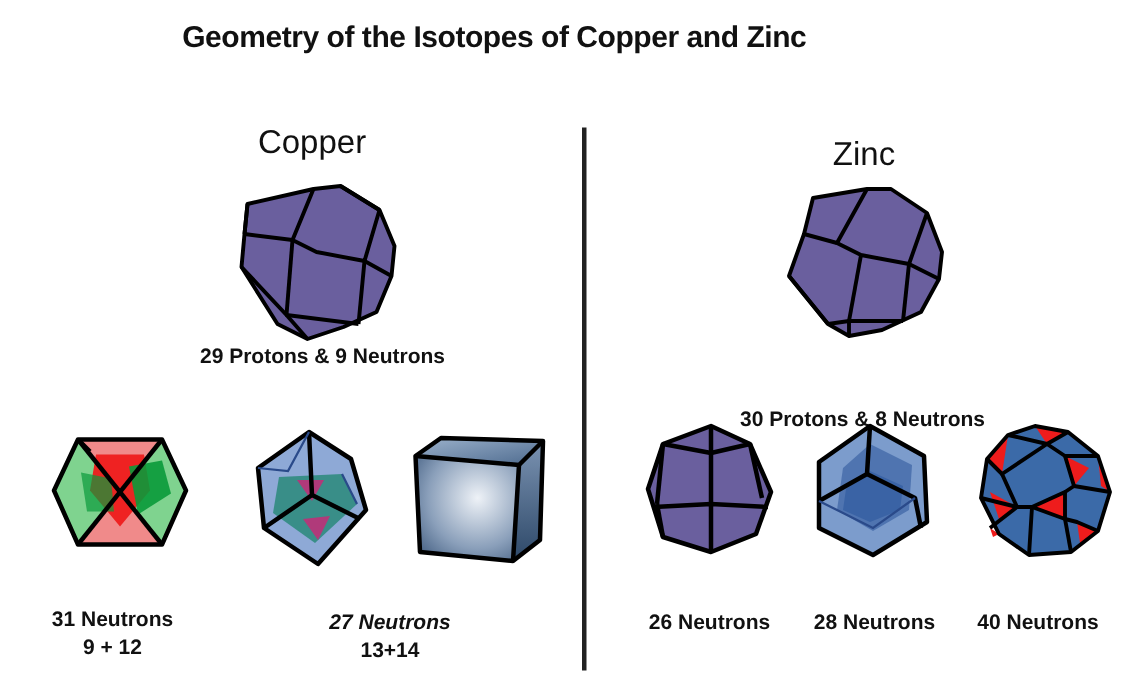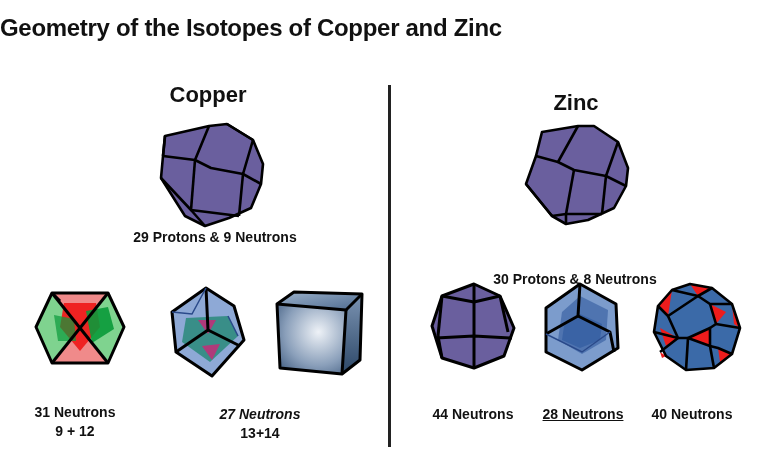--- a/index.html
+++ b/index.html
@@ -1,18 +1,18 @@
 <!DOCTYPE html>
 <html><head>
 <meta charset="utf-8">
 <style>
   html,body{margin:0;padding:0;background:#fff;}
   body{width:765px;height:459px;position:relative;overflow:hidden;font-family:"Liberation Sans","DejaVu Sans",sans-serif;color:#111;}
-  .title{position:absolute;left:0;width:659px;top:14px;font-size:24px;font-weight:bold;letter-spacing:-0.3px;}
-  .h2{position:absolute;font-size:22px;font-weight:bold;text-align:center;}
+  .title{position:absolute;left:0;width:659px;top:14px;text-align:center;font-size:20px;font-weight:bold;letter-spacing:-0.3px;}
+  .h2{position:absolute;font-size:22px;font-weight:normal;text-align:center;}
   .lbl{position:absolute;font-size:14px;font-weight:bold;text-align:center;white-space:nowrap;line-height:19px;}
   .shape{position:absolute;}
   .divider{position:absolute;left:388px;top:85px;width:3px;height:362px;background:#222;}
 </style>
 </head>
 <body>
 
 <div class="title">Geometry of the Isotopes of Copper and Zinc</div>
 
 <div class="divider"></div>
@@ -118,36 +118,36 @@
   <g stroke="#000" stroke-width="3" stroke-linejoin="round" fill="#6a5f9e">
     <polygon points="46,2 72,14 86,46 76,74 46,86 14,76 4,44 14,14"></polygon>
     <polyline fill="none" points="14,14 46,20 72,14"></polyline>
     <polyline fill="none" points="46,2 46,86"></polyline>
     <polyline fill="none" points="8,56 46,54 84,56"></polyline>
     <polyline fill="none" points="14,14 10,54"></polyline>
     <polyline fill="none" points="72,14 80,50"></polyline>
     <polyline fill="none" points="10,54 14,76"></polyline>
   </g>
 </svg>
-<div class="lbl" style="left:423px;top:405px;width:100px;">44 Neutrons</div>
+<div class="lbl" style="left:423px;top:405px;width:100px;">26 Neutrons</div>
 
 <svg class="shape" style="left:542px;top:282px;" width="80" height="90" viewBox="0 0 80 90">
   <polygon points="38,2 74,22 76,66 40,88 4,70 4,26" fill="#7c9ccc"></polygon>
   <polygon points="20,30 38,14 66,28 64,58 40,72 16,58" fill="#4a70ad" opacity="0.9"></polygon>
   <polygon points="22,44 38,32 60,42 58,58 38,66 20,58" fill="#3a63a5"></polygon>
   <g stroke="#000" stroke-width="3" fill="none" stroke-linejoin="round">
     <polygon points="38,2 74,22 76,66 40,88 4,70 4,26"></polygon>
     <polyline points="38,2 36,34 4,52"></polyline>
     <polyline points="36,34 68,50 72,70"></polyline>
   </g>
   <g stroke="#2a4a8a" stroke-width="1.5" fill="none">
     <polyline points="4,52 40,70 68,50"></polyline>
   </g>
 </svg>
-<div class="lbl" style="left:533px;top:405px;width:100px;text-decoration:underline;">28 Neutrons</div>
+<div class="lbl" style="left:533px;top:405px;width:100px;">28 Neutrons</div>
 
 <svg class="shape" style="left:650px;top:282px;" width="92" height="90" viewBox="0 0 92 90">
   <polygon points="40,2 62,6 82,22 90,46 82,72 64,86 36,88 16,74 4,50 8,24 22,8" fill="#3b6aa8"></polygon>
   <g fill="#ee1c1c">
     <polygon points="40,2 62,6 48,14"></polygon>
     <polygon points="8,24 22,8 18,34"></polygon>
     <polygon points="60,22 76,30 66,42"></polygon>
     <polygon points="82,22 90,46 84,42"></polygon>
     <polygon points="10,46 28,56 16,64"></polygon>
     <polygon points="38,56 60,46 60,64"></polygon>

